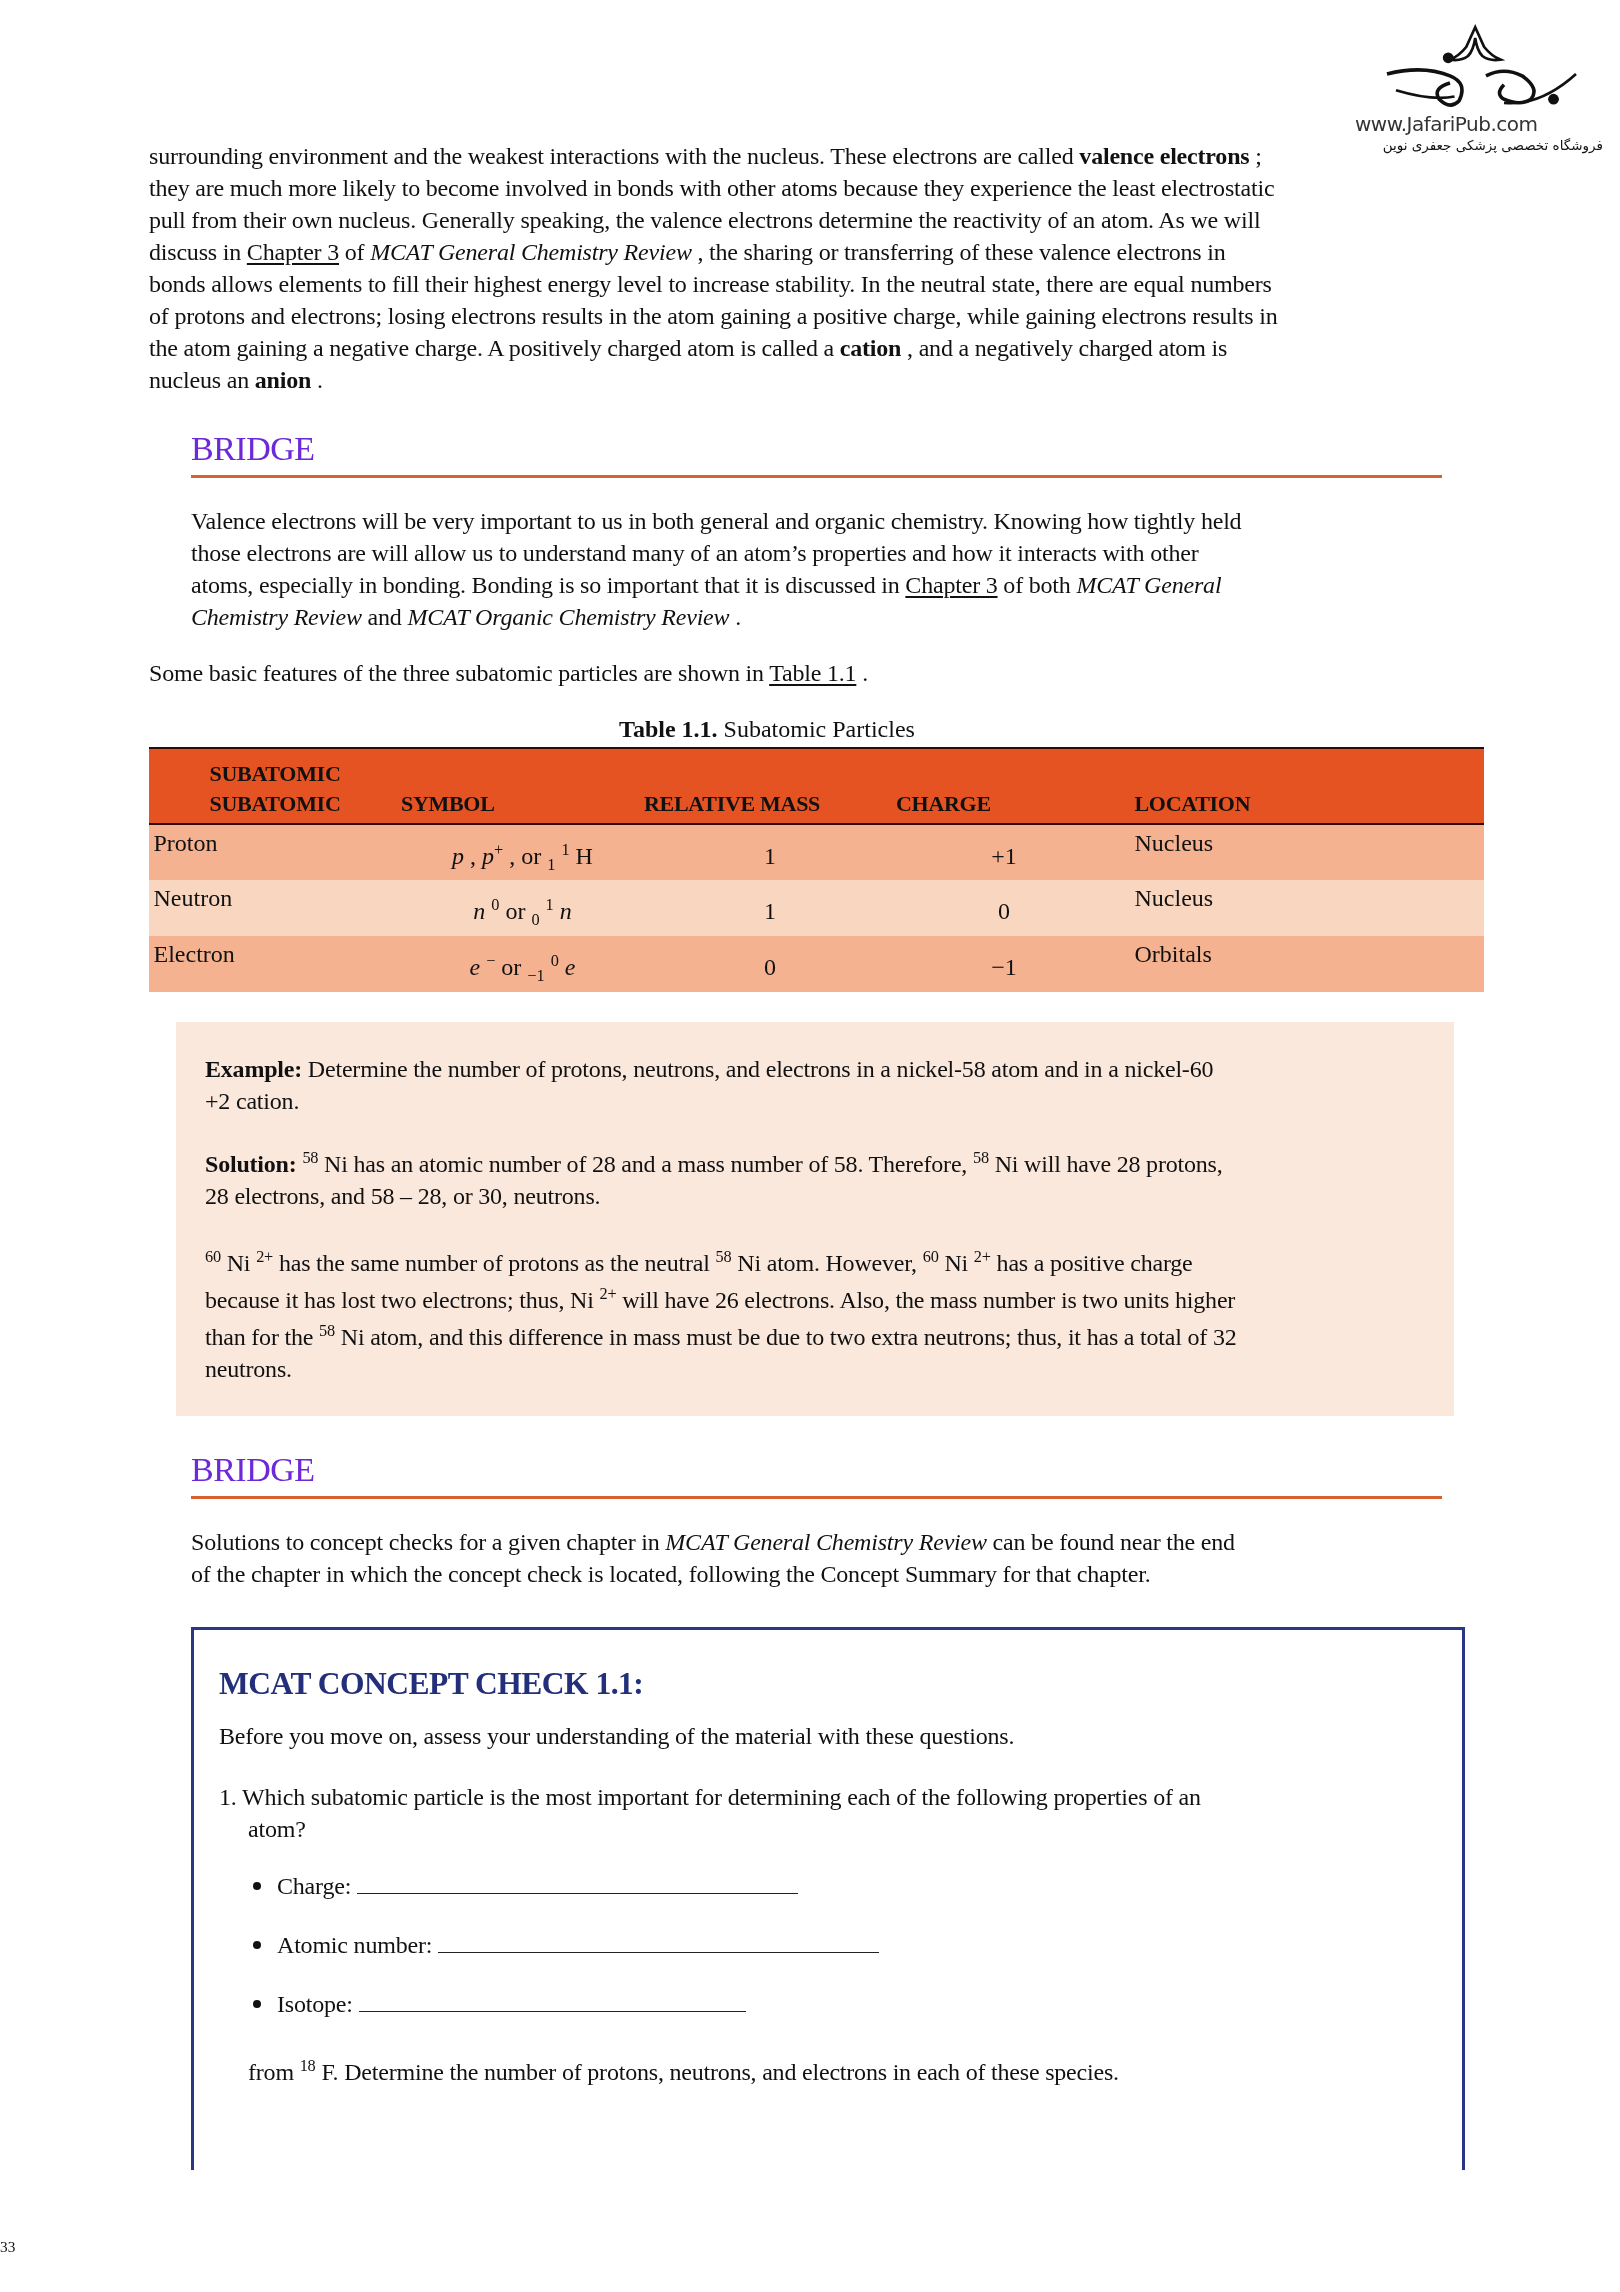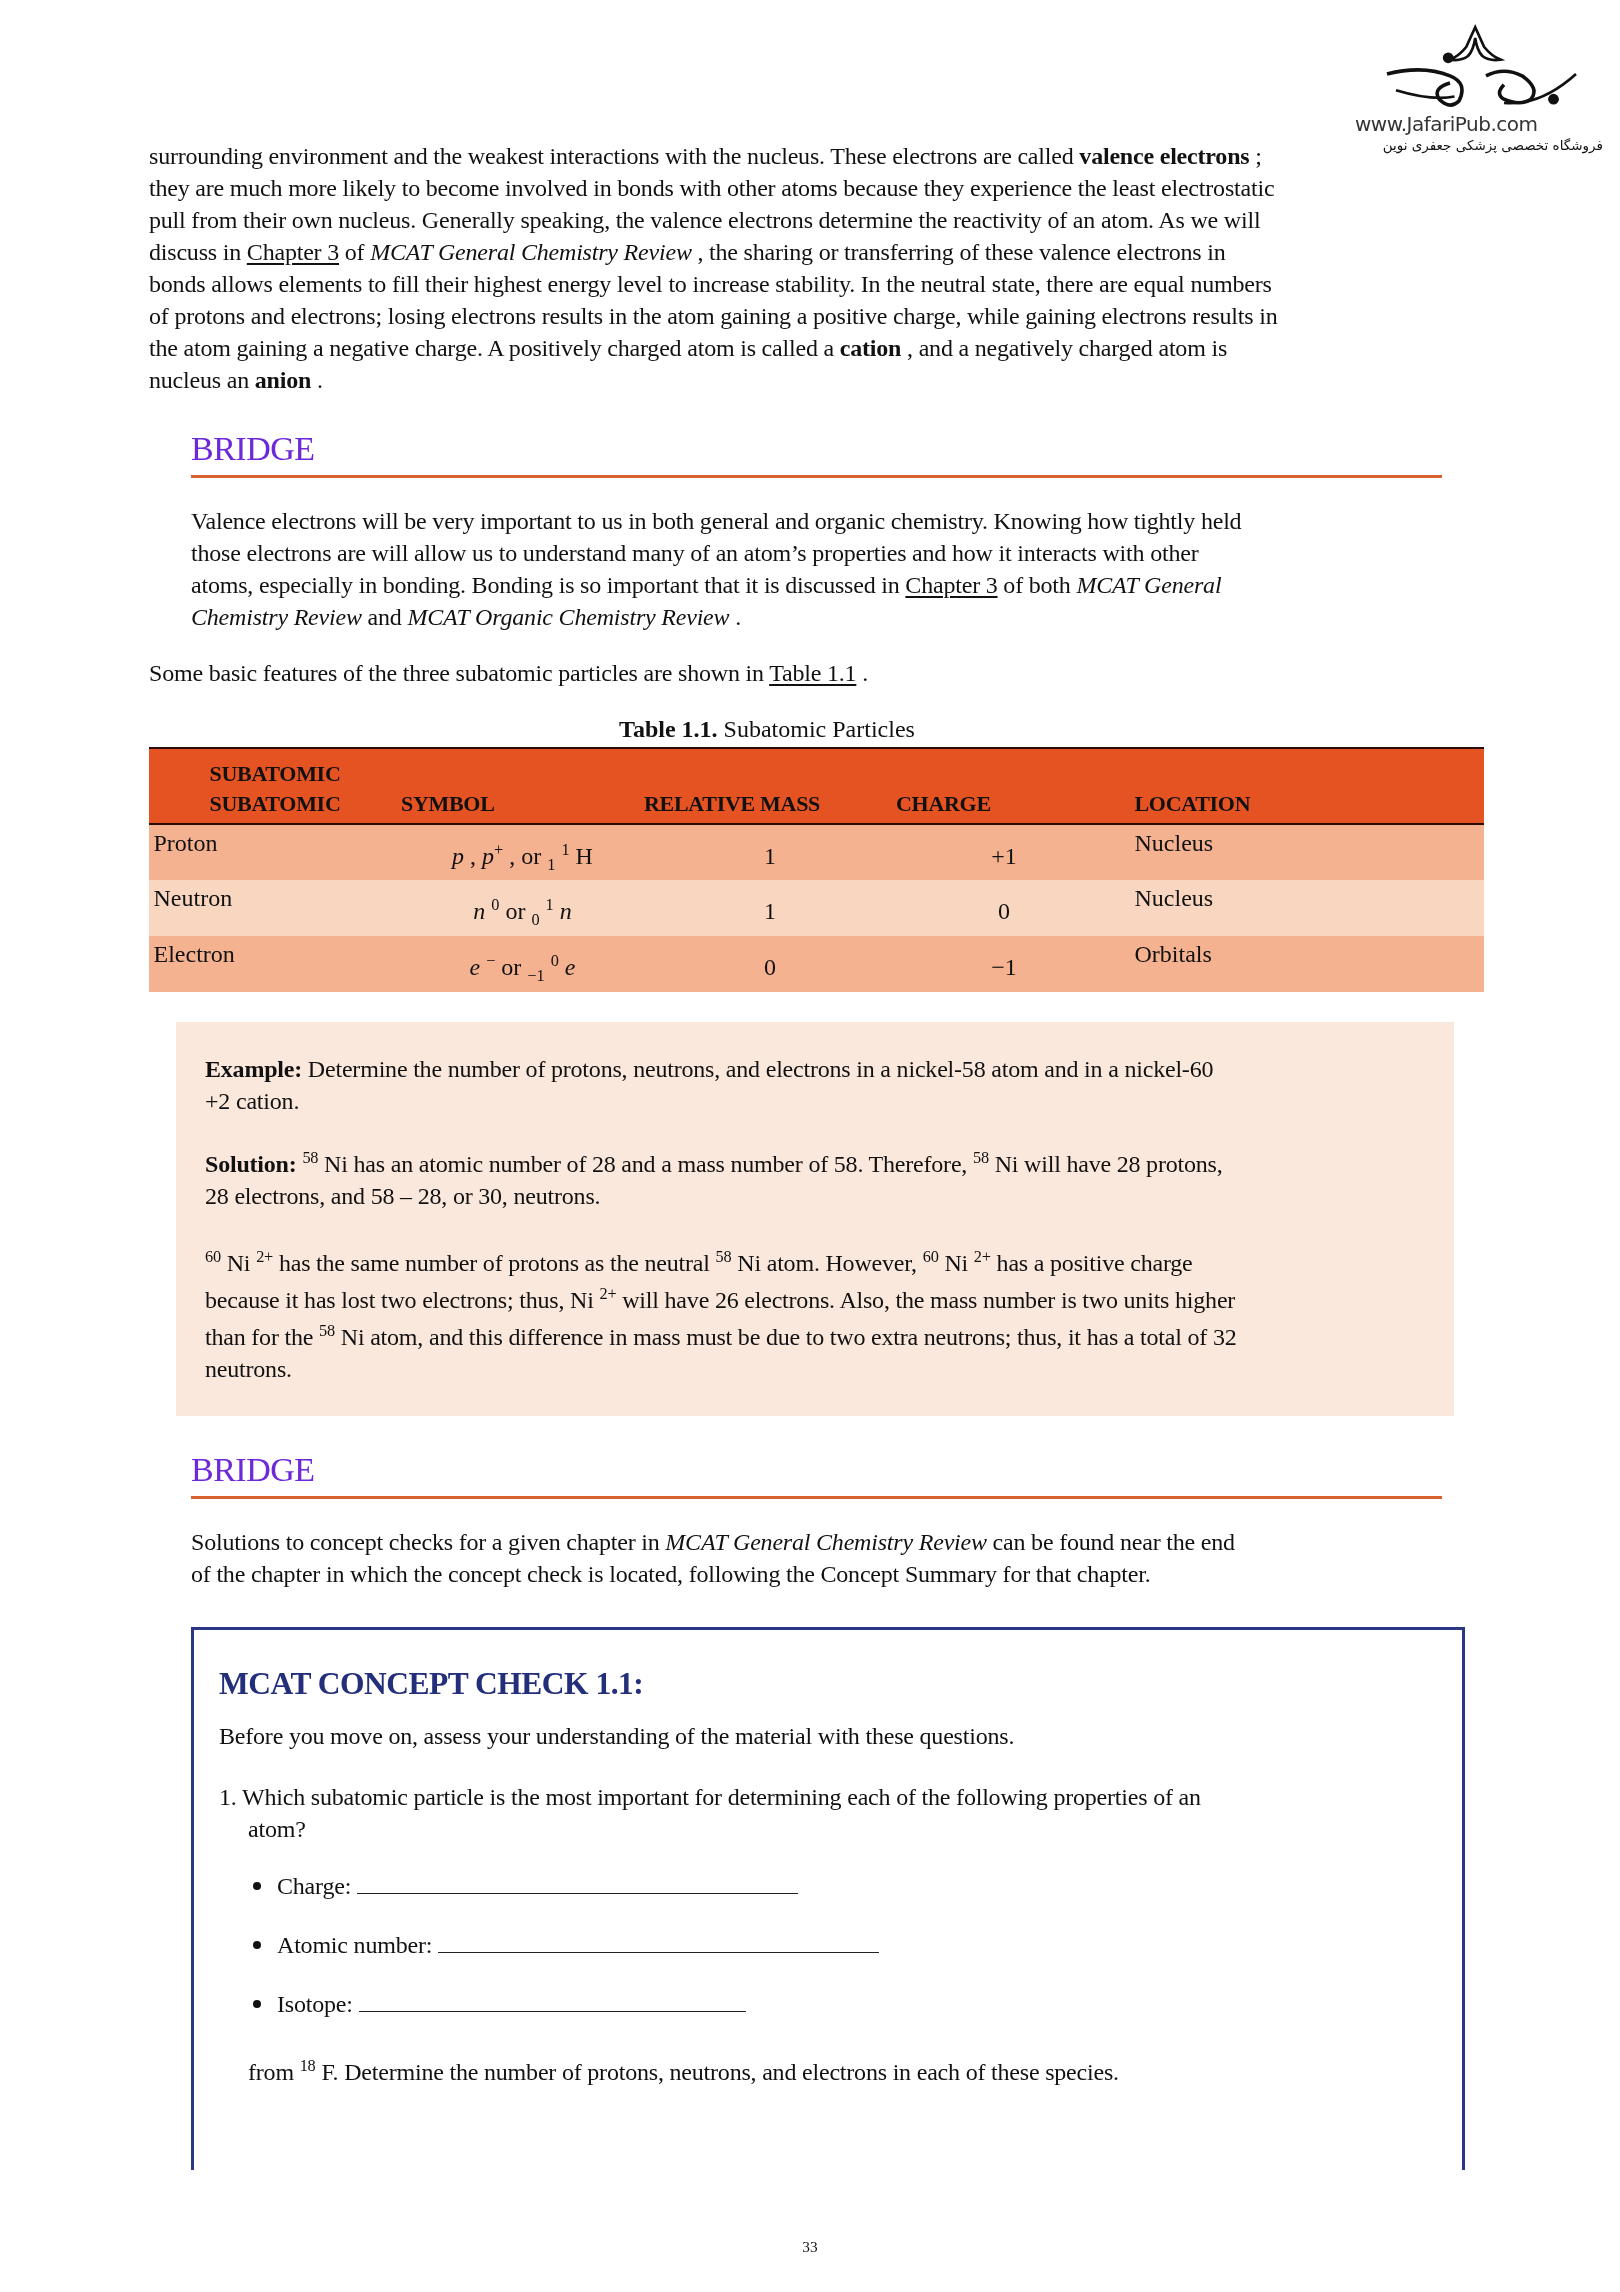--- a/index.html
+++ b/index.html
@@ -44,21 +44,21 @@
   
   .example-box { left: 176px; top: 1022px; width: 1278px; height: 394px; background: #fbe8dd; }
   
   .cc-box {
     left: 191px; top: 1627px; width: 1245px; height: 540px;
     border-left: 3.6px solid #2b3684; border-right: 3.6px solid #2b3684; border-top: 3.6px solid #2b3684; padding-left: 23px;
   }
   .cc-title { font-size: 31.5px; font-weight: bold; color: #232f7a; letter-spacing: -0.5px; }
   .blank { display: inline-block; border-bottom: 1.8px solid #222; height: 25px; vertical-align: baseline; }
   .bullet { display: inline-block; width: 8px; height: 8px; border-radius: 50%; background: #111; margin-right: 16px; vertical-align: middle; position: relative; top: -2.7px; }
-  .page-num { left: 0; width: 1620px; top: 2238px; text-align: center; font-size: 15.3px; font-family: "Liberation Serif", serif; }
+  .page-num { left: 0; width: 1620px; top: 2238px; text-align: left; font-size: 15.3px; font-family: "Liberation Serif", serif; }
 </style>
 </head>
 <body>
 
 <div class="abs logo">
   <svg width="216" height="90" viewBox="0 0 240 100" style="position:absolute;left:13.5px;top:0;">
     <path d="M118 8 L108 30 Q100 40 90 44 Q102 46 110 40 Q116 34 118 20 Q120 34 126 40 Q134 46 146 44 Q136 40 128 30 Z" fill="none" stroke="#111" stroke-width="3"></path>
     <circle cx="88" cy="42" r="6" fill="#111"></circle>
     <path d="M20 60 Q60 50 90 62 Q110 70 100 90 Q90 100 78 88 Q70 76 90 70" fill="none" stroke="#111" stroke-width="4"></path>
     <path d="M30 78 Q70 90 95 85" fill="none" stroke="#111" stroke-width="3"></path>

